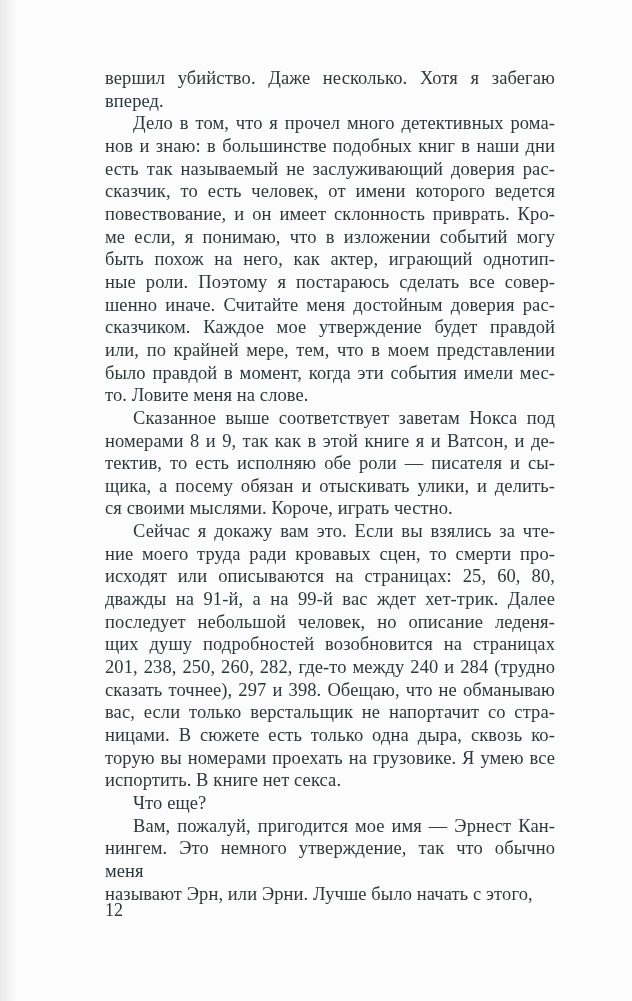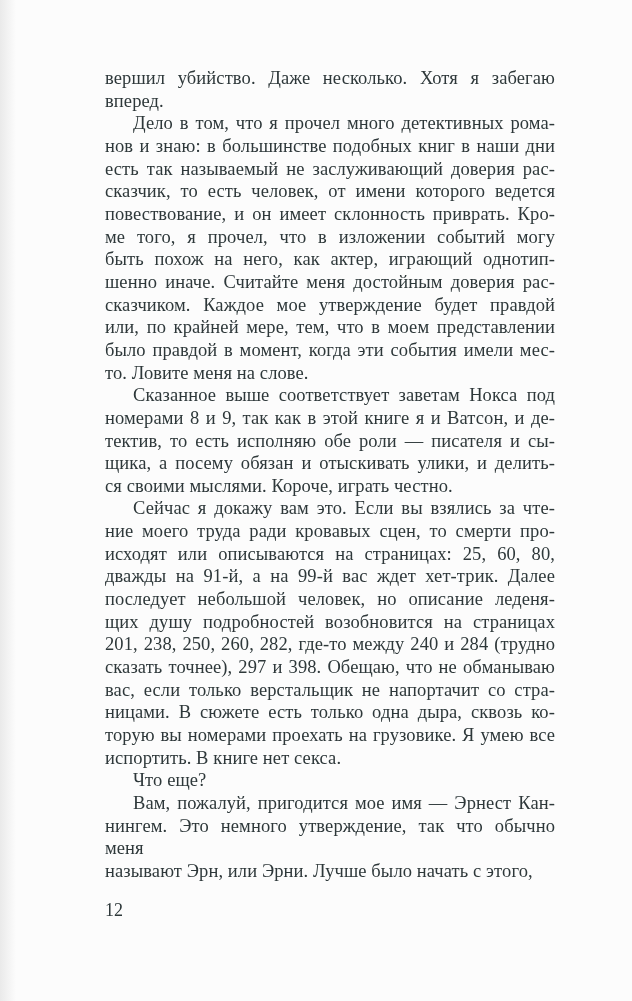--- a/index.html
+++ b/index.html
@@ -59,22 +59,23 @@
       <div class="paragraph">
         <div class="line">вершил убийство. Даже несколько. Хотя я забегаю</div>
         <div class="line last">вперед.</div>
       </div>
       <div class="paragraph">
         <div class="line indent">Дело в том, что я прочел много детективных рома-</div>
         <div class="line">нов и знаю: в большинстве подобных книг в наши дни</div>
         <div class="line">есть так называемый не заслуживающий доверия рас-</div>
         <div class="line">сказчик, то есть человек, от имени которого ведется</div>
         <div class="line">повествование, и он имеет склонность приврать. Кро-</div>
-        <div class="line">ме того, я прочел, что в изложении событий могу</div>
+        <div class="line">ме если, я понимаю, что в изложении событий могу</div>
         <div class="line">быть похож на него, как актер, играющий однотип-</div>
+        <div class="line">ные роли. Поэтому я постараюсь сделать все совер-</div>
         <div class="line">шенно иначе. Считайте меня достойным доверия рас-</div>
         <div class="line">сказчиком. Каждое мое утверждение будет правдой</div>
         <div class="line">или, по крайней мере, тем, что в моем представлении</div>
         <div class="line">было правдой в момент, когда эти события имели мес-</div>
         <div class="line last">то. Ловите меня на слове.</div>
       </div>
       <div class="paragraph">
         <div class="line indent">Сказанное выше соответствует заветам Нокса под</div>
         <div class="line">номерами 8 и 9, так как в этой книге я и Ватсон, и де-</div>
         <div class="line">тектив, то есть исполняю обе роли — писателя и сы-</div>

